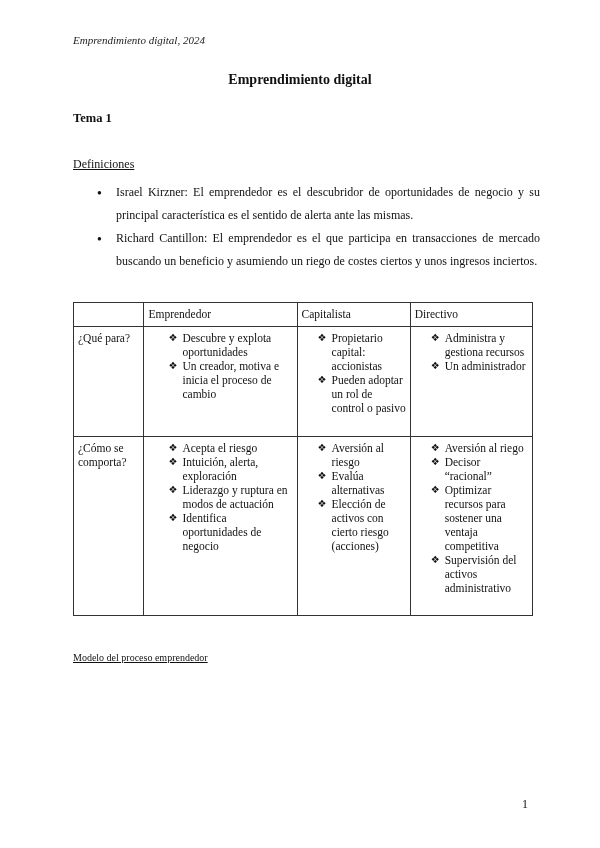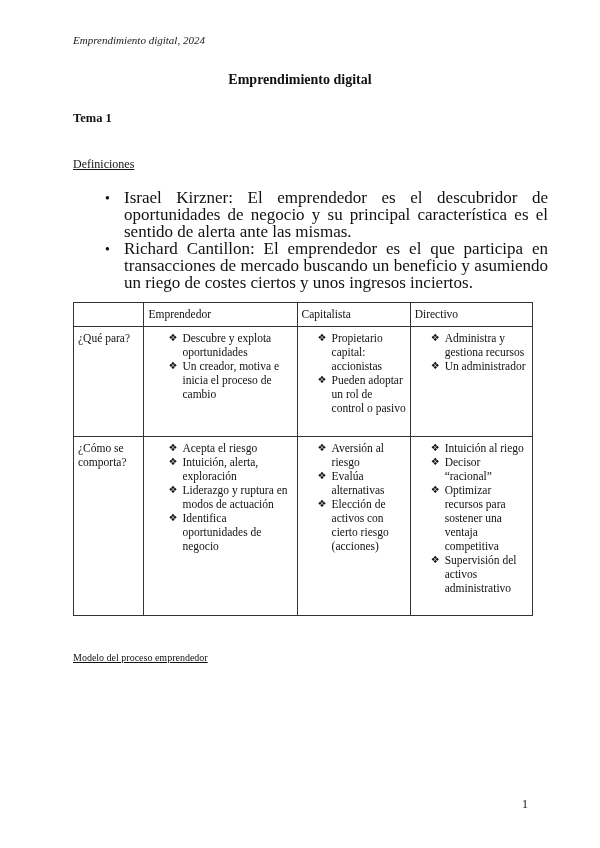--- a/index.html
+++ b/index.html
@@ -2,21 +2,21 @@
 <html><head>
 <meta charset="utf-8">
 <style>
   html, body { margin: 0; padding: 0; background: #ffffff; }
   body { width: 600px; height: 848px; position: relative; overflow: hidden;
          font-family: "Liberation Serif", "DejaVu Serif", serif; color: #111; }
   .header { position: absolute; left: 73px; top: 34px; font-size: 11px; font-style: italic; color: #222; }
   .title { position: absolute; left: 0; width: 600px; top: 72px; text-align: center; font-size: 14px; font-weight: bold; }
   .tema { position: absolute; left: 73px; top: 110px; font-size: 12.5px; font-weight: bold; line-height: 16px; }
   .defs-label { position: absolute; left: 73px; top: 157px; font-size: 12px; text-decoration: underline; }
-  .defs { position: absolute; left: 73px; top: 173px; width: 459px; margin: 16px; padding: 0; list-style: none; font-size: 17px; line-height: 17px; }
+  .defs { position: absolute; left: 73px; top: 173px; width: 459px; margin: 8px; padding: 0; list-style: none; font-size: 12px; line-height: 23px; }
   .defs li { position: relative; padding-left: 35px; text-align: justify; }
   .defs li::before { content: "\25CF"; position: absolute; left: 16px; top: 0; font-size: 8px; }
   table.cmp { position: absolute; left: 73px; top: 302px; width: 460px; border-collapse: collapse; font-size: 11.5px; line-height: 14px; }
   table.cmp td { border: 1px solid #333; vertical-align: top; padding: 4px 4px; }
   table.cmp tr.head td { height: 15px; }
   table.cmp tr.r1 td { height: 101px; }
   table.cmp tr.r2 td { height: 170px; }
   .c0 { width: 62px; }
   .c1 { width: 146px; }
   .c2 { width: 105px; }
@@ -88,21 +88,21 @@
     </td>
     <td class="c2">
       <ul class="dia">
         <li>Aversión al riesgo</li>
         <li>Evalúa alternativas</li>
         <li>Elección de activos con cierto riesgo (acciones)</li>
       </ul>
     </td>
     <td class="c3">
       <ul class="dia">
-        <li>Intuición al riego</li>
+        <li>Aversión al riego</li>
         <li>Decisor “racional”</li>
         <li>Optimizar recursos para sostener una ventaja competitiva</li>
         <li>Supervisión del activos administrativo</li>
       </ul>
     </td>
   </tr>
 </tbody>
   </table>
 
 <div class="modelo">Modelo del proceso emprendedor</div>

